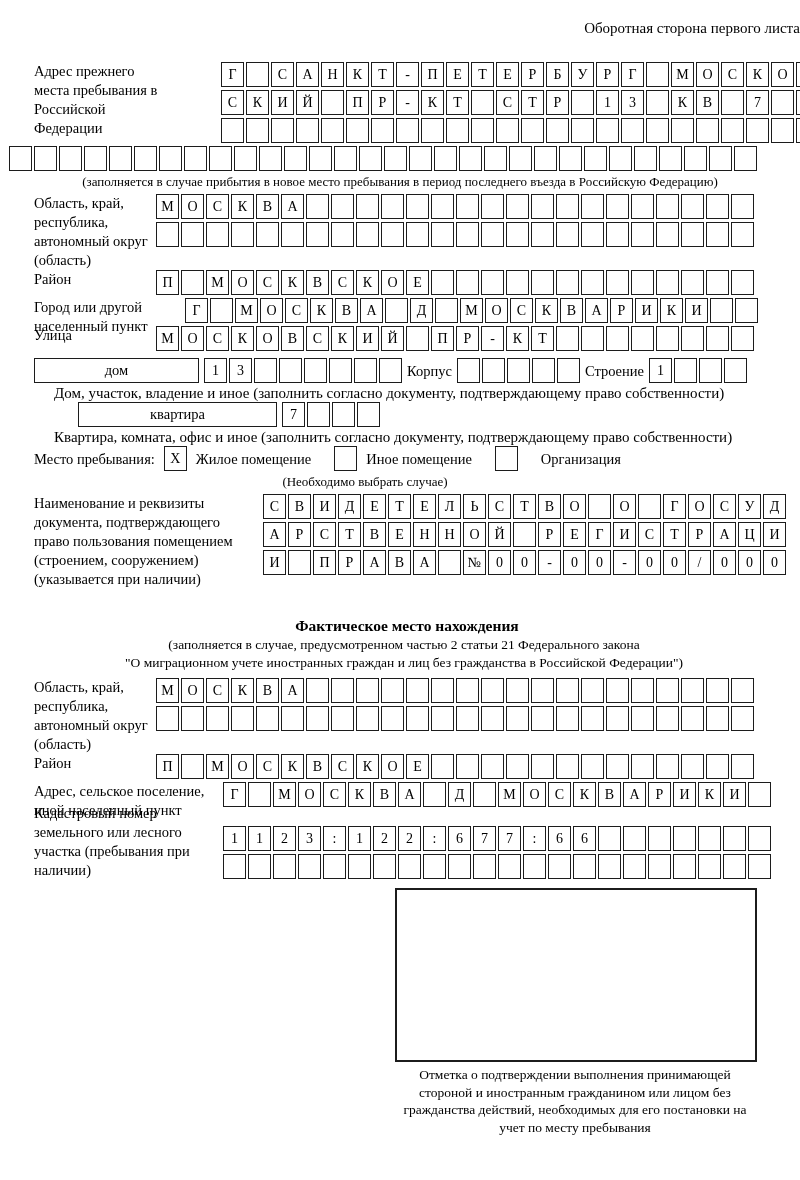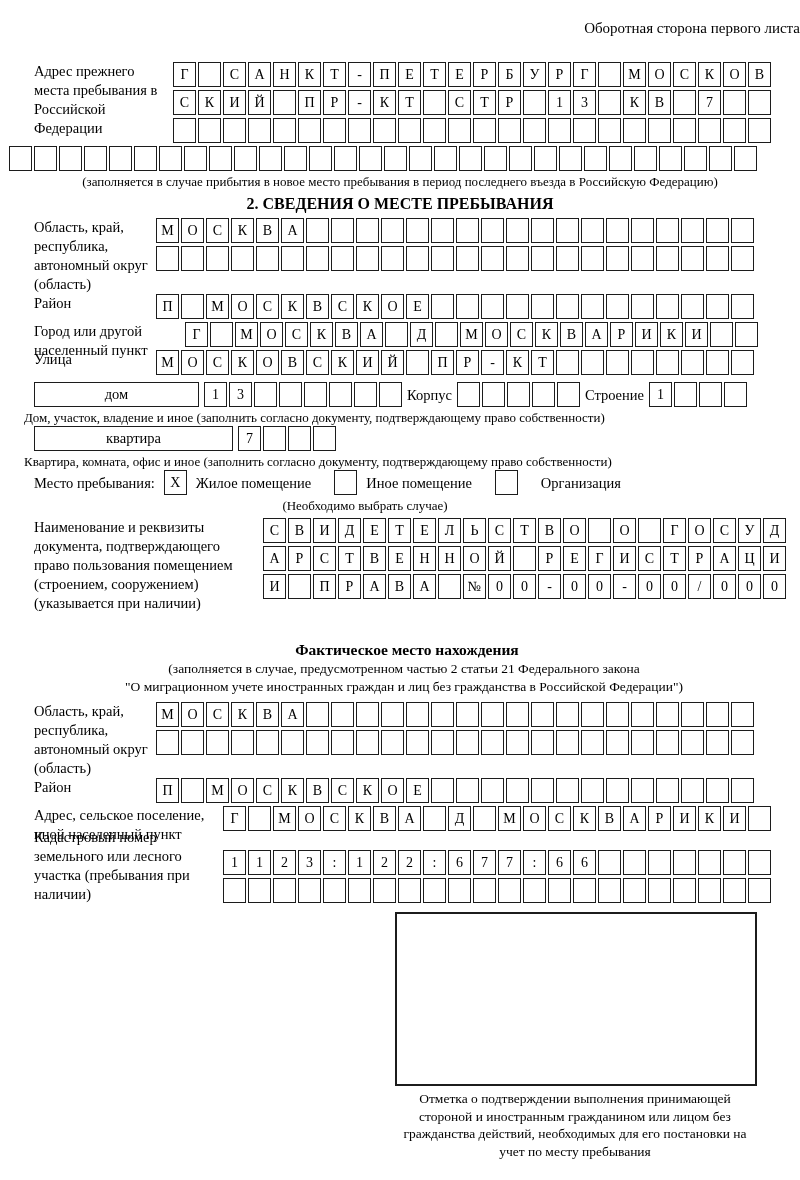--- a/index.html
+++ b/index.html
@@ -25,61 +25,60 @@
 
   .note-c { text-align:center; font-size:13px; height:17px; line-height:16px; }
   .sec-title { text-align:center; font-weight:bold; font-size:16px; height:22px; line-height:22px; margin-top:2px; }
 
   .bigbox {
     display:inline-block; border:1.5px solid #1c1c1c; height:23px; line-height:23px;
     text-align:center; font-size:14.5px; vertical-align:top; background:#fff;
   }
   .inline-lb { display:inline-block; font-size:14.5px; line-height:26px; vertical-align:top; }
 
-  .note-l { margin-left:24px; font-size:13px; height:16px; line-height:15px; }
+  .note-l { margin-left:54px; font-size:15px; height:16px; line-height:15px; }
 
   .stay-row { margin-left:34px; height:28px; display:flex; align-items:flex-start; }
   .stay-row .gap8 { width:8px; flex-shrink:0; }
   .stay-row .gap22 { width:22px; flex-shrink:0; }
 
   .fact-title { text-align:center; font-weight:bold; font-size:15.5px; height:20px; line-height:20px; margin-top:36px;padding-left:14px; }
   .fact-note { text-align:center; font-size:13.5px; height:18px; line-height:18px;padding-left:8px; }
 
   .stamp-box {
     margin-left:395px; margin-top:6px; width:358px; height:170px;
     border:2px solid #1c1c1c; background:#fff;
   }
   .stamp-caption {
     margin-left:398px; margin-top:4px; width:354px;
     text-align:center; font-size:13.5px; line-height:17.5px;
   }
   .mt3 { margin-top:3px; } .mt4 { margin-top:4px; } .mt6 { margin-top:6px; }
   .mt16 { margin-top:16px; } .mt24 { margin-top:24px; } .mtm6 { margin-top:-6px; }
-  .h76 { height:76px; } .h84 { height:84px; } .h86 { height:86px;gap:18px; } .h28 { height:28px; }
+  .h76 { height:76px; } .h84 { height:84px;gap:48px; } .h86 { height:86px;gap:18px; } .h28 { height:28px; }
   .cad-rows { padding-top:22px; }
 </style>
 </head>
 <body>
 
 <div class="page">
 
   <div class="hdr-note">Оборотная сторона первого листа</div>
 
   <div class="row-flex mt24 h84">
     <div class="flabel" style="width:138px;">Адрес прежнего места пребывания в Российской Федерации</div>
     <div class="rows">
       <div class="crow"><span class="cell">Г</span><span class="cell"></span><span class="cell">С</span><span class="cell">А</span><span class="cell">Н</span><span class="cell">К</span><span class="cell">Т</span><span class="cell">-</span><span class="cell">П</span><span class="cell">Е</span><span class="cell">Т</span><span class="cell">Е</span><span class="cell">Р</span><span class="cell">Б</span><span class="cell">У</span><span class="cell">Р</span><span class="cell">Г</span><span class="cell"></span><span class="cell">М</span><span class="cell">О</span><span class="cell">С</span><span class="cell">К</span><span class="cell">О</span><span class="cell">В</span></div>
       <div class="crow"><span class="cell">С</span><span class="cell">К</span><span class="cell">И</span><span class="cell">Й</span><span class="cell"></span><span class="cell">П</span><span class="cell">Р</span><span class="cell">-</span><span class="cell">К</span><span class="cell">Т</span><span class="cell"></span><span class="cell">С</span><span class="cell">Т</span><span class="cell">Р</span><span class="cell"></span><span class="cell">1</span><span class="cell">3</span><span class="cell"></span><span class="cell">К</span><span class="cell">В</span><span class="cell"></span><span class="cell">7</span><span class="cell"></span><span class="cell"></span></div>
       <div class="crow"><span class="cell"></span><span class="cell"></span><span class="cell"></span><span class="cell"></span><span class="cell"></span><span class="cell"></span><span class="cell"></span><span class="cell"></span><span class="cell"></span><span class="cell"></span><span class="cell"></span><span class="cell"></span><span class="cell"></span><span class="cell"></span><span class="cell"></span><span class="cell"></span><span class="cell"></span><span class="cell"></span><span class="cell"></span><span class="cell"></span><span class="cell"></span><span class="cell"></span><span class="cell"></span><span class="cell"></span></div>
     </div>
   </div>
   <div class="full-row"><span class="cell"></span><span class="cell"></span><span class="cell"></span><span class="cell"></span><span class="cell"></span><span class="cell"></span><span class="cell"></span><span class="cell"></span><span class="cell"></span><span class="cell"></span><span class="cell"></span><span class="cell"></span><span class="cell"></span><span class="cell"></span><span class="cell"></span><span class="cell"></span><span class="cell"></span><span class="cell"></span><span class="cell"></span><span class="cell"></span><span class="cell"></span><span class="cell"></span><span class="cell"></span><span class="cell"></span><span class="cell"></span><span class="cell"></span><span class="cell"></span><span class="cell"></span><span class="cell"></span><span class="cell"></span></div>
   <div class="note-c">(заполняется в случае прибытия в новое место пребывания в период последнего въезда в Российскую Федерацию)</div>
 
-  <div class="sec-title">2. СВЕДЕНИЯ О МЕСТЕ ПРЕБЫВАНИЯ</div>
 
   <div class="row-flex mt3 h76">
     <div class="flabel" style="width:121px;">Область, край, республика, автономный округ (область)</div>
     <div class="rows">
       <div class="crow"><span class="cell">М</span><span class="cell">О</span><span class="cell">С</span><span class="cell">К</span><span class="cell">В</span><span class="cell">А</span><span class="cell"></span><span class="cell"></span><span class="cell"></span><span class="cell"></span><span class="cell"></span><span class="cell"></span><span class="cell"></span><span class="cell"></span><span class="cell"></span><span class="cell"></span><span class="cell"></span><span class="cell"></span><span class="cell"></span><span class="cell"></span><span class="cell"></span><span class="cell"></span><span class="cell"></span><span class="cell"></span></div>
       <div class="crow"><span class="cell"></span><span class="cell"></span><span class="cell"></span><span class="cell"></span><span class="cell"></span><span class="cell"></span><span class="cell"></span><span class="cell"></span><span class="cell"></span><span class="cell"></span><span class="cell"></span><span class="cell"></span><span class="cell"></span><span class="cell"></span><span class="cell"></span><span class="cell"></span><span class="cell"></span><span class="cell"></span><span class="cell"></span><span class="cell"></span><span class="cell"></span><span class="cell"></span><span class="cell"></span><span class="cell"></span></div>
     </div>
   </div>
 
   <div class="row-flex h28">
@@ -108,21 +107,21 @@
     <span style="width:4px; flex-shrink:0;"></span>
     <span class="rows"><span class="cell">1</span><span class="cell">3</span><span class="cell"></span><span class="cell"></span><span class="cell"></span><span class="cell"></span><span class="cell"></span><span class="cell"></span></span>
     <span class="inline-lb" style="margin:0 4px;">Корпус</span>
     <span class="rows"><span class="cell"></span><span class="cell"></span><span class="cell"></span><span class="cell"></span><span class="cell"></span></span>
     <span class="inline-lb" style="margin:0 4px;">Строение</span>
     <span class="rows"><span class="cell">1</span><span class="cell"></span><span class="cell"></span><span class="cell"></span></span>
   </div>
   <div class="note-l">Дом, участок, владение и иное (заполнить согласно документу, подтверждающему право собственности)</div>
 
   <div class="row-flex h28">
-    <span class="bigbox" style="width:197px;">квартира</span>
+    <span class="bigbox" style="width:197px;margin-left:44px;">квартира</span>
     <span style="width:4px; flex-shrink:0;"></span>
     <span class="rows"><span class="cell">7</span><span class="cell"></span><span class="cell"></span><span class="cell"></span></span>
   </div>
   <div class="note-l">Квартира, комната, офис и иное (заполнить согласно документу, подтверждающему право собственности)</div>
 
   <div class="stay-row">
     <span class="inline-lb">Место пребывания:</span>
     <span class="gap8"></span>
     <span class="rows"><span class="cell">X</span></span>
     <span class="gap8"></span>

